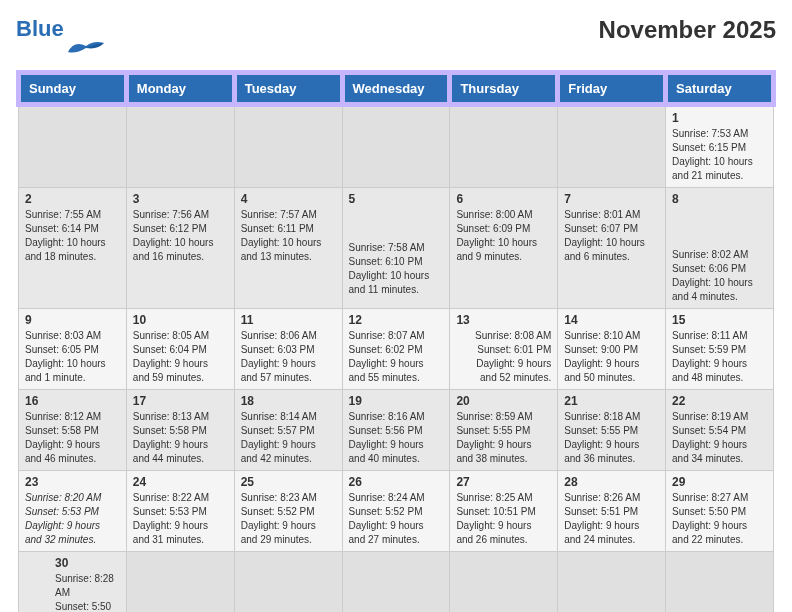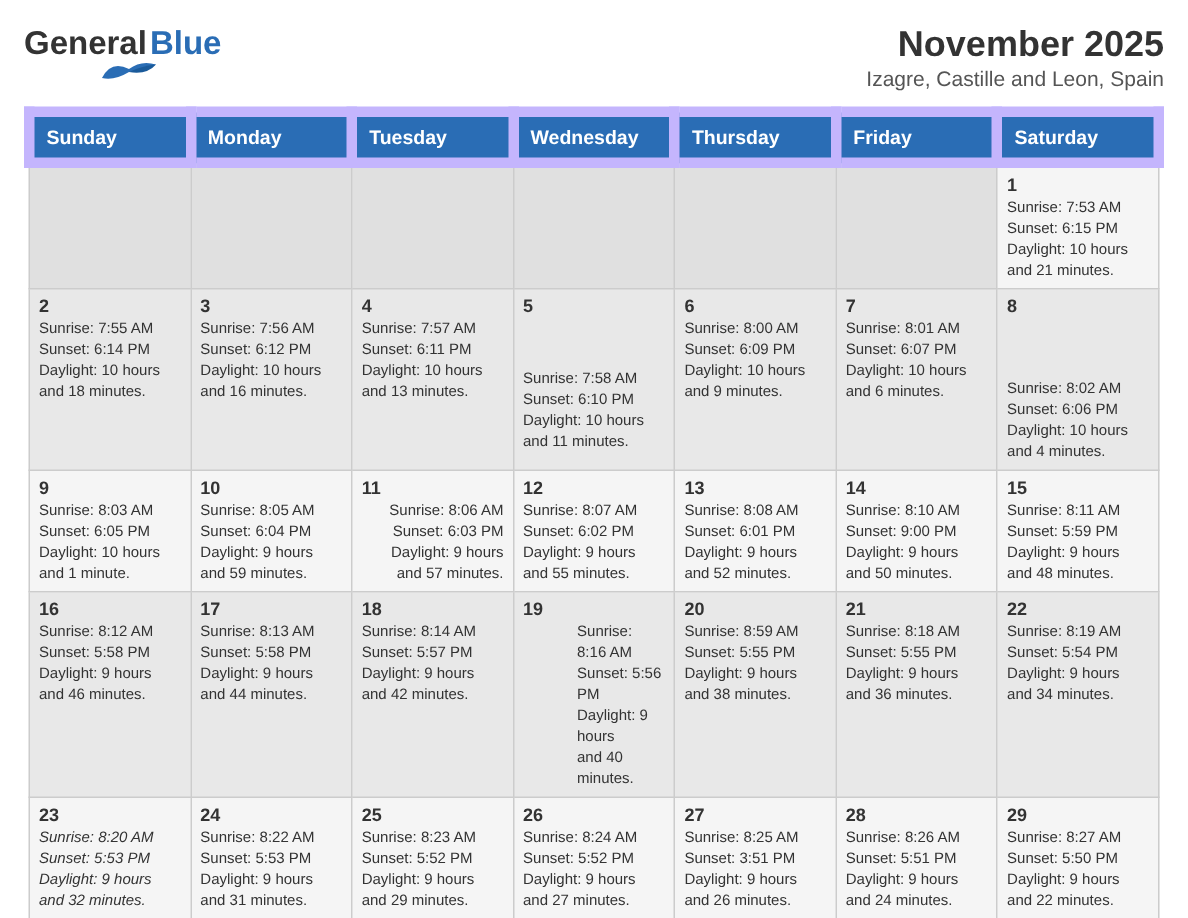--- a/index.html
+++ b/index.html
@@ -38,21 +38,21 @@
       border-collapse: collapse;
       table-layout: fixed;
     }
     thead tr th {
       background-color: #2a6db5;
       color: #fff;
       text-align: left;
       padding: 6px 8px;
       font-size: 13px;
       font-weight: bold;
-      border: 7px solid #c4b5fd;
+      border: 5px solid #c4b5fd;
     }
     tbody tr td {
       vertical-align: top;
       border: 1px solid #ccc;
       padding: 4px 6px;
       font-size: 11px;
       color: #333;
       height: 80px;
       background: #fff;
     }
@@ -80,33 +80,31 @@
       height: 70px;
       padding-left: 36px;
     }
   </style>
 </head>
 <body>
 
 <div class="header-area">
   <div class="logo">
     <div style="display:flex; align-items:center; gap:2px;">
-      <span style="font-size:22px; font-weight:bold; color:#333;">General</span>
       <span style="font-size:22px; font-weight:bold; color:#2a6db5;">Blue</span>
     </div>
     <div style="margin-left:50px; margin-top:-4px;">
       <svg width="40" height="20" viewBox="0 0 40 20">
         <path d="M2,14 Q8,2 20,8 Q28,2 38,5 Q30,10 20,10 Q10,16 2,14 Z" fill="#2a6db5"></path>
         <path d="M20,10 Q28,6 38,5 Q32,12 20,10 Z" fill="#1a5a9a"></path>
       </svg>
     </div>
   </div>
   <div class="title-area">
     <div class="month-title">November 2025</div>
-    <div class="subtitle">Izagre, Castille and Leon, Spain</div>
   </div>
 </div>
 
 <table>
   <thead>
     <tr>
     <th>Sunday</th>
         <th>Monday</th>
         <th>Tuesday</th>
         <th>Wednesday</th>
@@ -192,35 +190,35 @@
         </td>
         <td>
           <span class="day-num">10</span>
           <div class="day-info" style="white-space: pre-line;">Sunrise: 8:05 AM
 Sunset: 6:04 PM
 Daylight: 9 hours
 and 59 minutes.</div>
         </td>
         <td>
           <span class="day-num">11</span>
-          <div class="day-info" style="white-space: pre-line; text-align: right;">Sunrise: 8:06 AM
+          <div class="day-info" style="white-space: pre-line;">Sunrise: 8:06 AM
 Sunset: 6:03 PM
 Daylight: 9 hours
 and 57 minutes.</div>
         </td>
         <td>
           <span class="day-num">12</span>
           <div class="day-info" style="white-space: pre-line;">Sunrise: 8:07 AM
 Sunset: 6:02 PM
 Daylight: 9 hours
 and 55 minutes.</div>
         </td>
         <td>
           <span class="day-num">13</span>
-          <div class="day-info" style="white-space: pre-line;">Sunrise: 8:08 AM
+          <div class="day-info" style="white-space: pre-line; text-align: right;">Sunrise: 8:08 AM
 Sunset: 6:01 PM
 Daylight: 9 hours
 and 52 minutes.</div>
         </td>
         <td>
           <span class="day-num">14</span>
           <div class="day-info" style="white-space: pre-line;">Sunrise: 8:10 AM
 Sunset: 9:00 PM
 Daylight: 9 hours
 and 50 minutes.</div>
@@ -250,21 +248,21 @@
         </td>
         <td>
           <span class="day-num">18</span>
           <div class="day-info" style="white-space: pre-line;">Sunrise: 8:14 AM
 Sunset: 5:57 PM
 Daylight: 9 hours
 and 42 minutes.</div>
         </td>
         <td>
           <span class="day-num">19</span>
-          <div class="day-info" style="white-space: pre-line; margin-left: 36px;">Sunrise: 8:16 AM
+          <div class="day-info" style="white-space: pre-line;">Sunrise: 8:16 AM
 Sunset: 5:56 PM
 Daylight: 9 hours
 and 40 minutes.</div>
         </td>
         <td>
           <span class="day-num">20</span>
           <div class="day-info" style="white-space: pre-line;">Sunrise: 8:59 AM
 Sunset: 5:55 PM
 Daylight: 9 hours
 and 38 minutes.</div>
@@ -309,21 +307,21 @@
         <td>
           <span class="day-num">26</span>
           <div class="day-info" style="white-space: pre-line;">Sunrise: 8:24 AM
 Sunset: 5:52 PM
 Daylight: 9 hours
 and 27 minutes.</div>
         </td>
         <td>
           <span class="day-num">27</span>
           <div class="day-info" style="white-space: pre-line;">Sunrise: 8:25 AM
-Sunset: 3:51 PM
+Sunset: 10:51 PM
 Daylight: 9 hours
 and 26 minutes.</div>
         </td>
         <td>
           <span class="day-num">28</span>
           <div class="day-info" style="white-space: pre-line;">Sunrise: 8:26 AM
 Sunset: 5:51 PM
 Daylight: 9 hours
 and 24 minutes.</div>
         </td>

